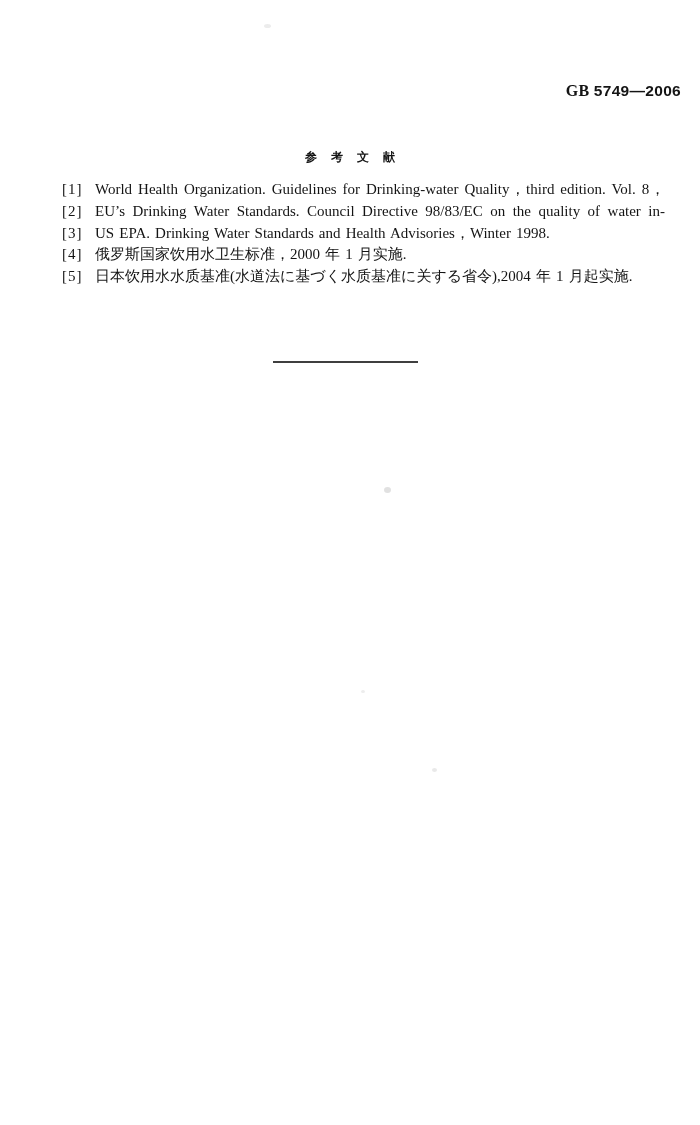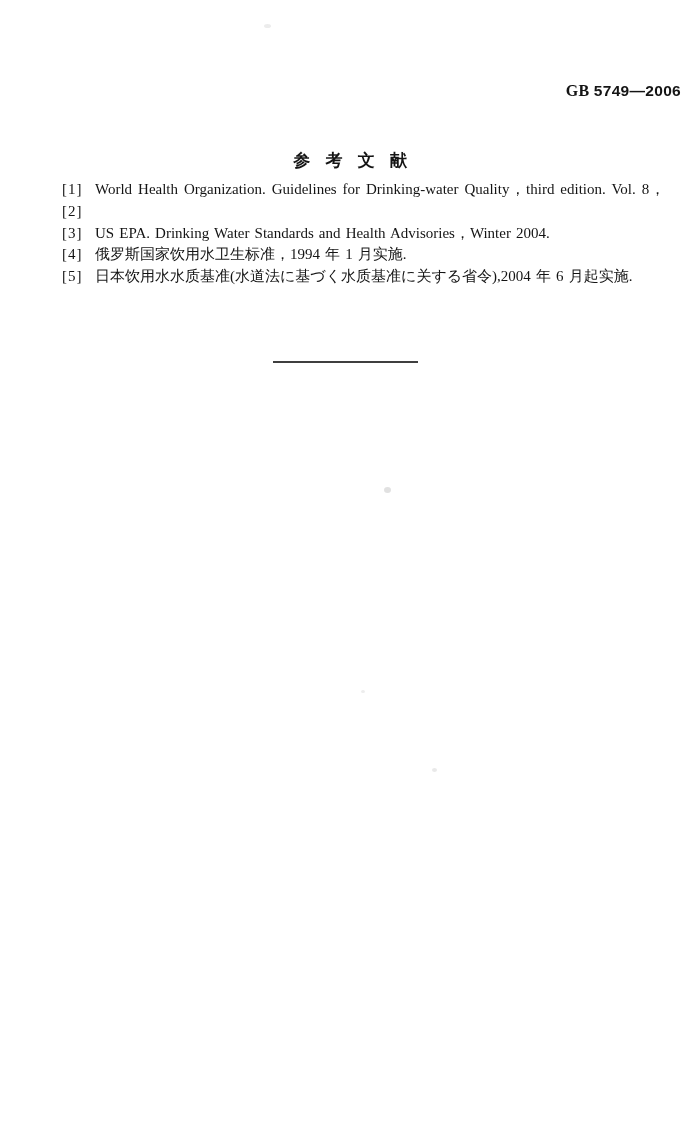--- a/index.html
+++ b/index.html
@@ -24,21 +24,21 @@
   }
   .header-code .code-prefix { font-family: "Liberation Serif", "DejaVu Serif", serif; }
   .header-code .code-number { font-family: "Liberation Sans", "DejaVu Sans", sans-serif; font-size: 15.5px; }
   .doc-title {
     position: absolute;
     top: 149px;
     left: 0;
     width: 700px;
     text-align: center;
     font-weight: bold;
-    font-size: 17px;
+    font-size: 12px;
     word-spacing: 11px;
     white-space: nowrap;
   }
   .references {
     position: absolute;
     top: 179px;
     left: 62px;
     width: 603px;
     font-size: 15px;
   }
@@ -106,41 +106,42 @@
     <div class="ref-item">
       <div class="ref-label">[1]</div>
       <div class="ref-text">
         <div class="ref-line full">World Health Organization. Guidelines for Drinking-water Quality，third edition. Vol. 8，</div>
       </div>
     </div>
 
     <div class="ref-item">
       <div class="ref-label">[2]</div>
       <div class="ref-text">
+        <div class="ref-line full">EU’s Drinking Water Standards. Council Directive 98/83/EC on the quality of water in-</div>
       </div>
     </div>
 
     <div class="ref-item">
       <div class="ref-label">[3]</div>
       <div class="ref-text">
-        <div class="ref-line">US EPA. Drinking Water Standards and Health Advisories，Winter 2004.</div>
+        <div class="ref-line">US EPA. Drinking Water Standards and Health Advisories，Winter 1998.</div>
       </div>
     </div>
 
     <div class="ref-item">
       <div class="ref-label">[4]</div>
       <div class="ref-text">
-        <div class="ref-line">俄罗斯国家饮用水卫生标准，1994 年 1 月实施.</div>
+        <div class="ref-line">俄罗斯国家饮用水卫生标准，2000 年 1 月实施.</div>
       </div>
     </div>
 
     <div class="ref-item">
       <div class="ref-label">[5]</div>
       <div class="ref-text">
-        <div class="ref-line">日本饮用水水质基准(水道法に基づく水质基准に关する省令),2004 年 6 月起实施.</div>
+        <div class="ref-line">日本饮用水水质基准(水道法に基づく水质基准に关する省令),2004 年 1 月起实施.</div>
       </div>
     </div>
 
   </div>
 
   <div class="divider"></div>
 
   <div class="tick-mark"></div>
 
   <div class="page-number">9</div>

